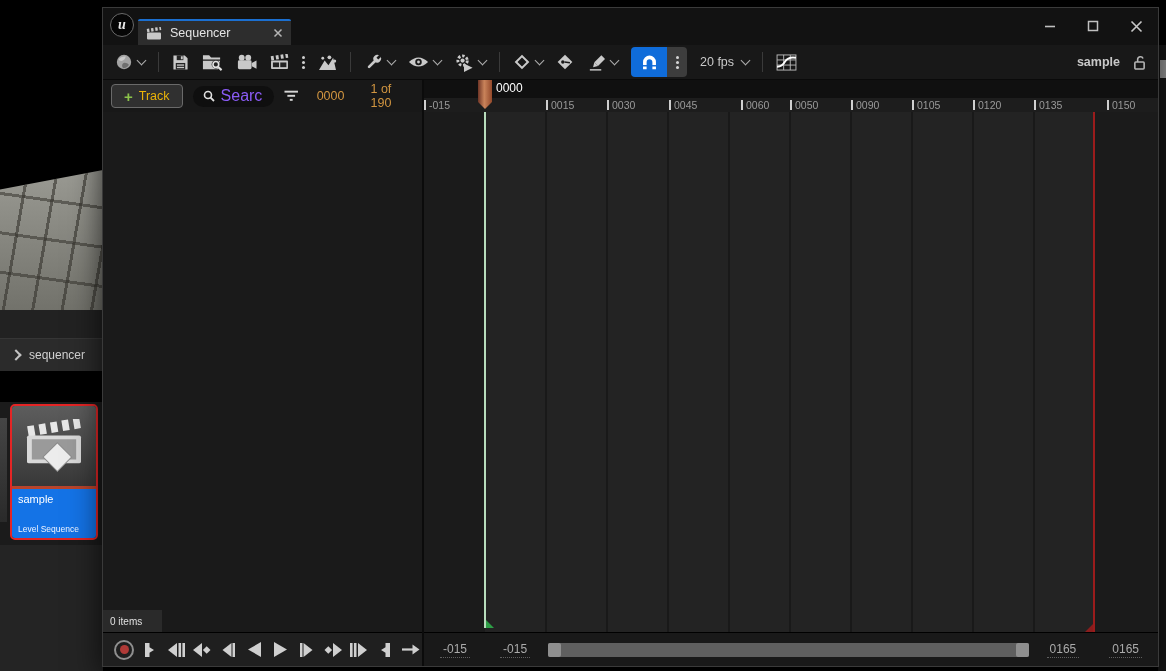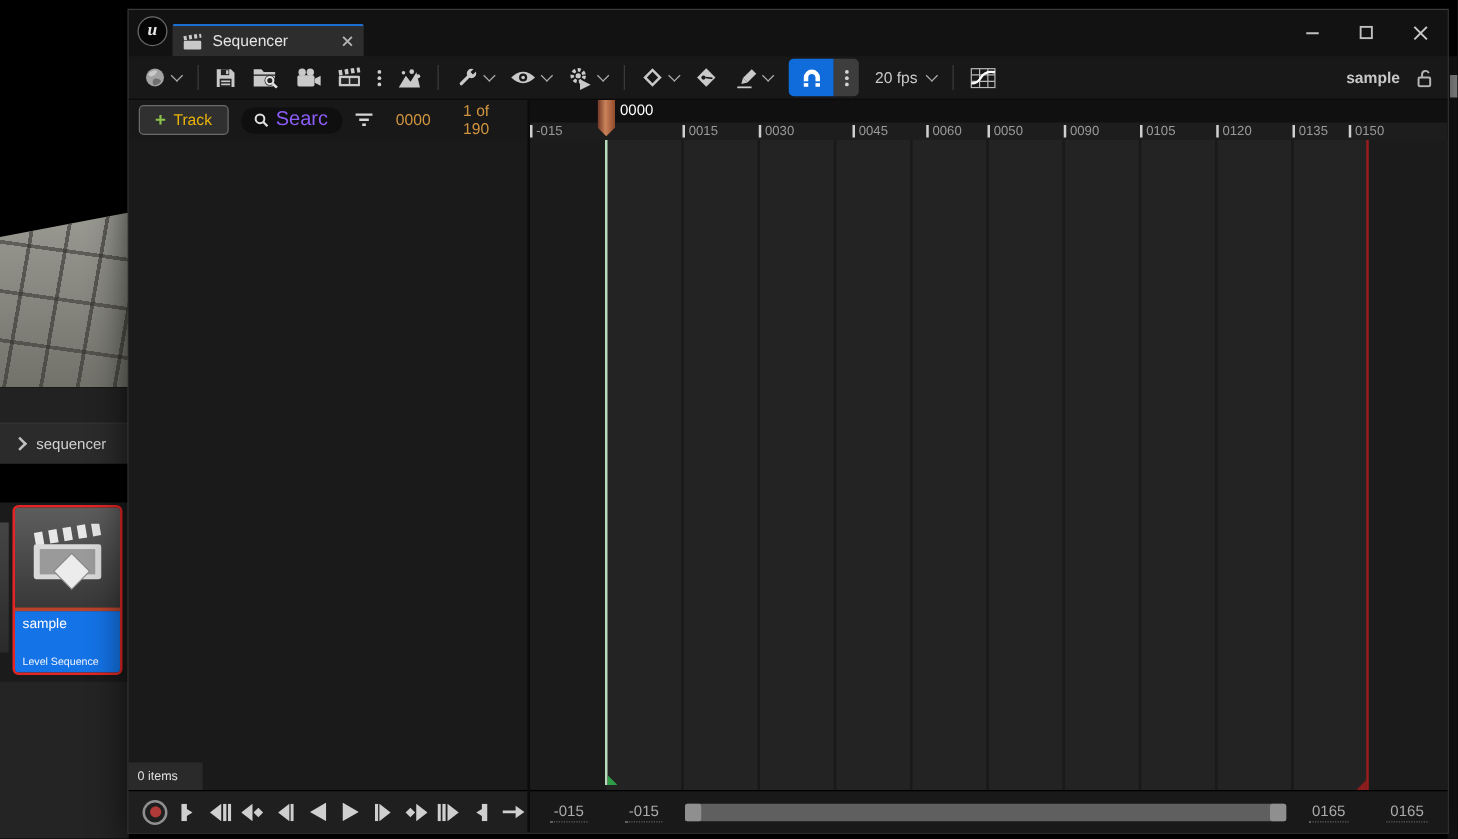--- a/index.html
+++ b/index.html
@@ -440,28 +440,28 @@
   <div class="splitter"></div>
 
   <div class="right-pane">
     <div class="ruler">
       <div class="ruler-labelrow"></div>
       <div class="playhead-marker" style="left:54px"></div>
       <div class="playhead-label" style="left:72px">0000</div>
     <span class="tick" style="left: 5px;">-015</span>
         <span class="tick" style="left: 127px;">0015</span>
         <span class="tick" style="left: 188px;">0030</span>
-        <span class="tick" style="left: 263px;">0045</span>
+        <span class="tick" style="left: 250px;">0045</span>
         <span class="tick" style="left: 322px; text-align: right;">0060</span>
         <span class="tick" style="left: 371px;">0050</span>
         <span class="tick" style="left: 432px;">0090</span>
         <span class="tick" style="left: 493px;">0105</span>
         <span class="tick" style="left: 554px;">0120</span>
         <span class="tick" style="left: 615px;">0135</span>
-        <span class="tick" style="left: 660px; text-align: center;">0150</span>
+        <span class="tick" style="left: 688px; text-align: center;">0150</span>
       </div>
     <div class="tl-body">
       <div class="tl-inrange" style="left:61px;width:609px"></div>
       <div class="start-line" style="left:60px"></div>
       <div class="start-tri" style="left:62px"></div>
       <div class="end-line" style="left:669px"></div>
 
       <div class="end-tri" style="left:661px"></div>
     <div class="gridline" style="left: 121px;"></div>
         <div class="gridline" style="left: 182px;"></div>

